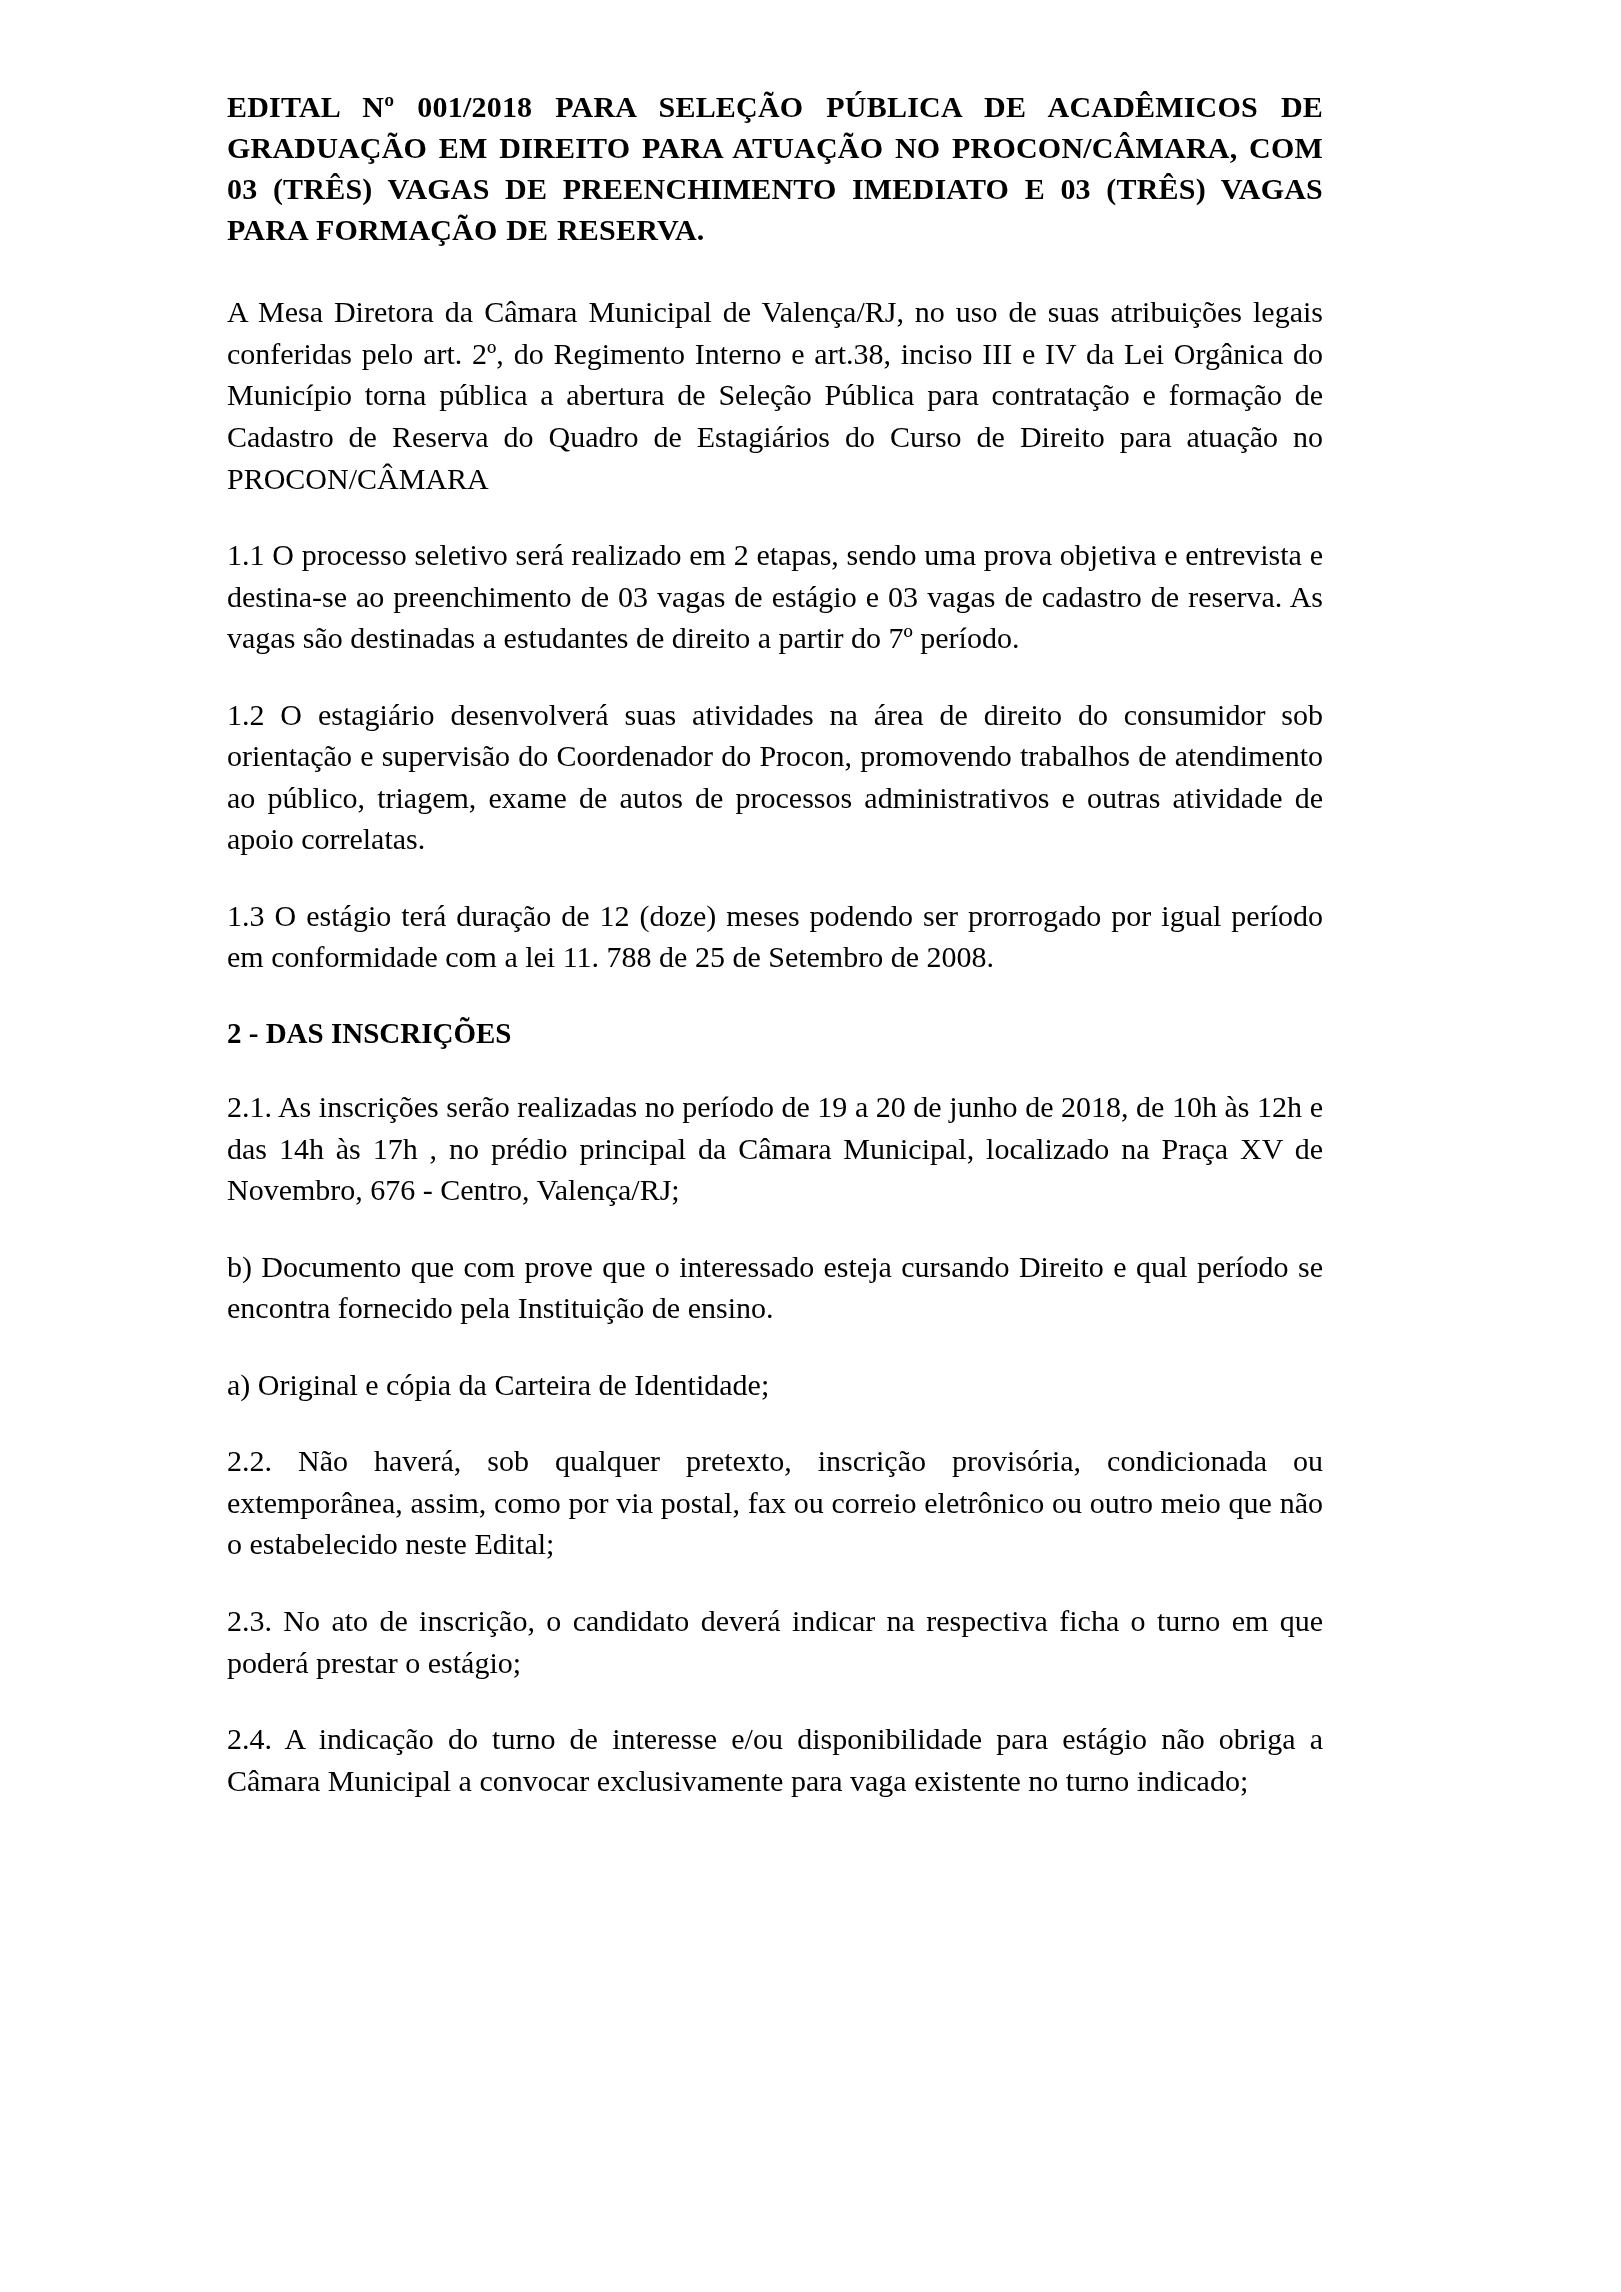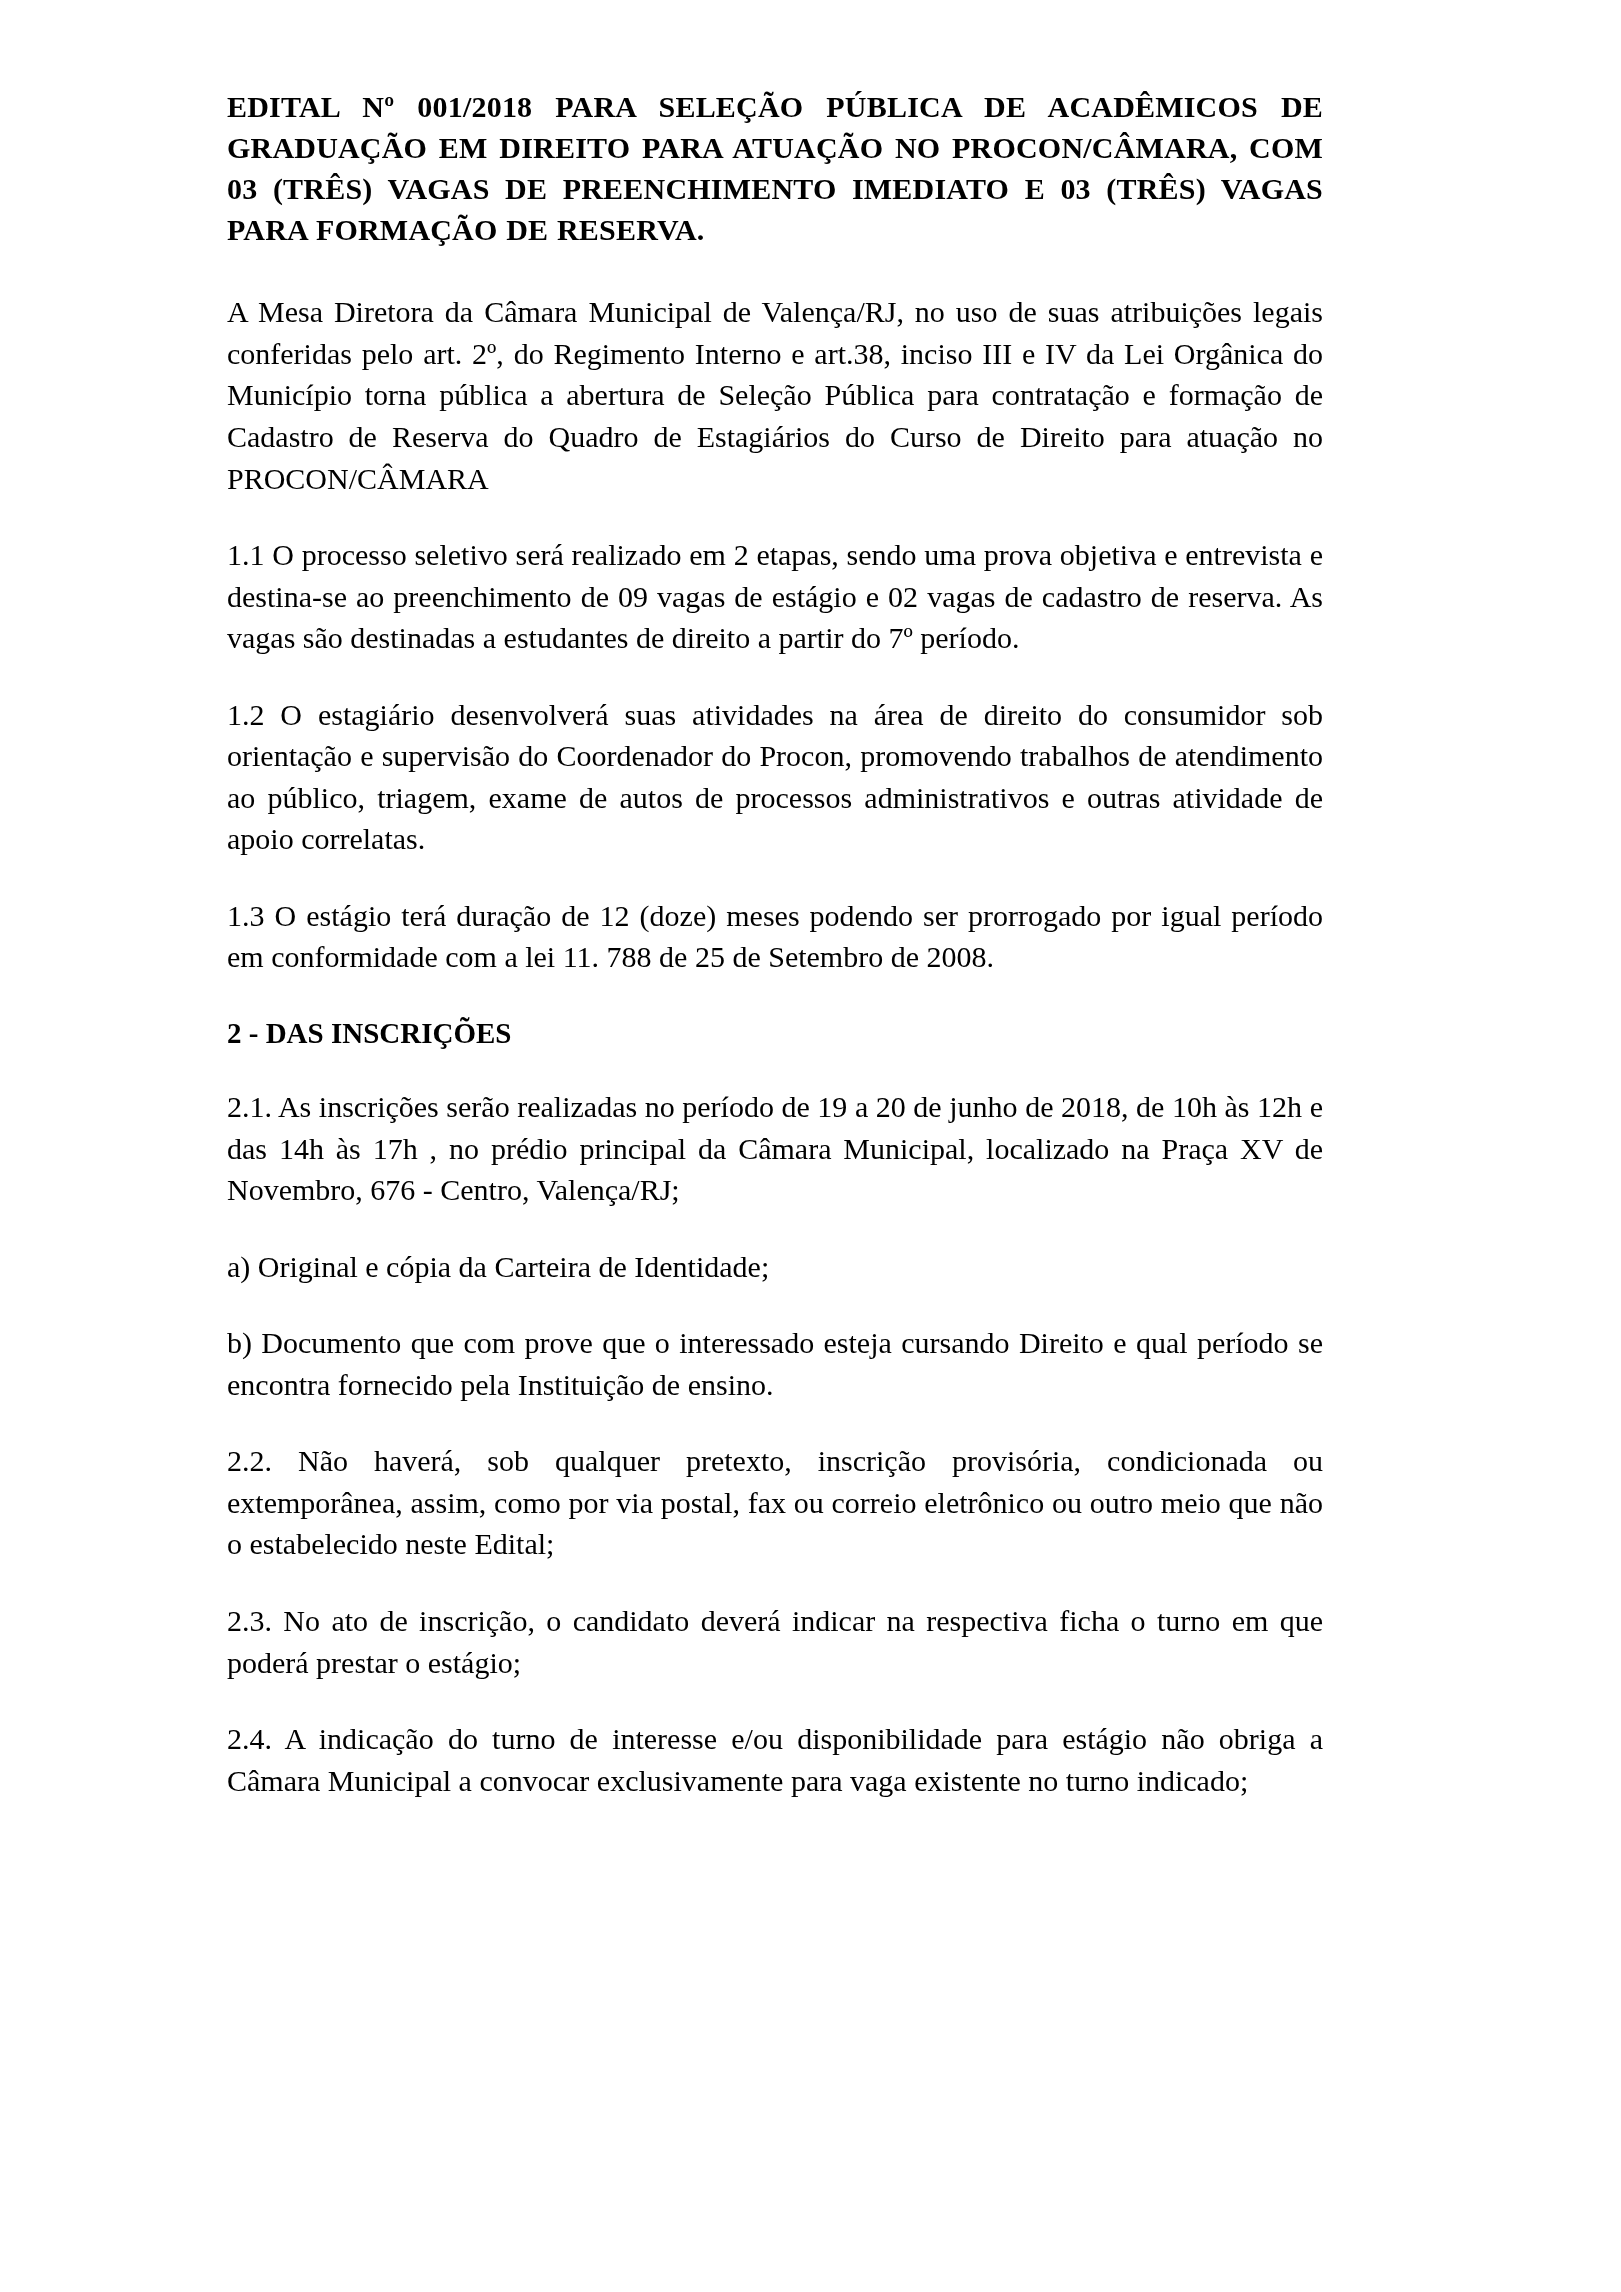--- a/index.html
+++ b/index.html
@@ -55,34 +55,34 @@
 </head>
 <body>
 
 <div class="page">
 
   <h1 class="doc-title">EDITAL Nº 001/2018 PARA SELEÇÃO PÚBLICA DE ACADÊMICOS DE GRADUAÇÃO EM DIREITO PARA ATUAÇÃO NO PROCON/CÂMARA, COM 03 (TRÊS) VAGAS DE PREENCHIMENTO IMEDIATO E 03 (TRÊS) VAGAS PARA FORMAÇÃO DE RESERVA.</h1>
 
   <p class="para">A Mesa Diretora da Câmara Municipal de Valença/RJ, no uso de suas atribuições legais conferidas pelo art. 2º, do Regimento Interno e art.38, inciso III e IV da Lei Orgânica do Município torna pública a abertura de Seleção Pública para contratação e formação de Cadastro de Reserva do Quadro de Estagiários do Curso de Direito para atuação no PROCON/CÂMARA</p>
 
 
-  <p class="para">1.1 O processo seletivo será realizado em 2 etapas, sendo uma prova objetiva e entrevista e destina-se ao preenchimento de 09 vagas de estágio e 02 vagas de cadastro de reserva. As vagas são destinadas a estudantes de direito a partir do 7º período.</p>
+  <p class="para">1.1 O processo seletivo será realizado em 2 etapas, sendo uma prova objetiva e entrevista e destina-se ao preenchimento de 03 vagas de estágio e 03 vagas de cadastro de reserva. As vagas são destinadas a estudantes de direito a partir do 7º período.</p>
 
   <p class="para">1.2 O estagiário desenvolverá suas atividades na área de direito do consumidor sob orientação e supervisão do Coordenador do Procon, promovendo trabalhos de atendimento ao público, triagem, exame de autos de processos administrativos e outras atividade de apoio correlatas.</p>
 
   <p class="para">1.3 O estágio terá duração de 12 (doze) meses podendo ser prorrogado por igual período em conformidade com a lei 11. 788 de 25 de Setembro de 2008.</p>
 
   <h2 class="section-heading gap-before-small">2 - DAS INSCRIÇÕES</h2>
 
   <p class="para">2.1. As inscrições serão realizadas no período de 19 a 20 de junho de 2018, de 10h às 12h e das 14h às 17h , no prédio principal da Câmara Municipal, localizado na Praça XV de Novembro, 676 - Centro, Valença/RJ;</p>
 
 
+  <p class="para">b) Documento que com prove que o interessado esteja cursando Direito e qual período se encontra fornecido pela Instituição de ensino.</p>
+
   <p class="para">a) Original e cópia da Carteira de Identidade;</p>
-
-  <p class="para">b) Documento que com prove que o interessado esteja cursando Direito e qual período se encontra fornecido pela Instituição de ensino.</p>
 
   <p class="para">2.2. Não haverá, sob qualquer pretexto, inscrição provisória, condicionada ou extemporânea, assim, como por via postal, fax ou correio eletrônico ou outro meio que não o estabelecido neste Edital;</p>
 
   <p class="para">2.3. No ato de inscrição, o candidato deverá indicar na respectiva ficha o turno em que poderá prestar o estágio;</p>
 
   <p class="para">2.4. A indicação do turno de interesse e/ou disponibilidade para estágio não obriga a Câmara Municipal a convocar exclusivamente para vaga existente no turno indicado;</p>
 
 </div>
 
 

